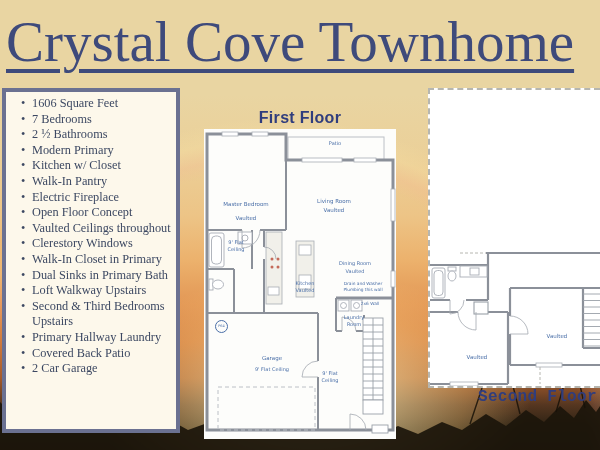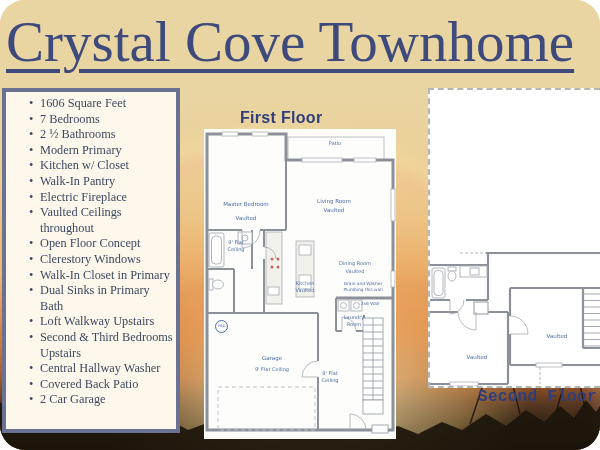--- a/index.html
+++ b/index.html
@@ -1,20 +1,19 @@
 <!DOCTYPE html>
 <html><head>
 <meta charset="utf-8">
 <style>
   html,body{margin:0;padding:0;}
   .canvas{
     position:relative; width:600px; height:450px; overflow:hidden;
     font-family:"Liberation Sans", sans-serif;
     background:#fdba74;
-    border-radius:25px;
   }
   
   .bg{
     position:absolute; inset:0;
     background:
       radial-gradient(circle at 46% 108%, rgba(255,255,255,0) 54%, rgba(255,170,150,0.14) 56.5%, rgba(255,235,170,0.20) 59.5%, rgba(255,255,255,0) 63%),
       radial-gradient(ellipse 280px 160px at 52% 88%, rgba(255,240,185,0.85), rgba(255,205,125,0.35) 55%, rgba(255,205,125,0) 78%),
       linear-gradient(180deg,
         #e9d5a2 0%, #e9d5a2 21%,
         #ebd099 34%,
@@ -31,37 +30,37 @@
   .title{
     position:absolute; left:6px; top:13px; margin:0; white-space:nowrap;
     font-family:"Liberation Serif", serif; font-weight:normal;
     font-size:57px; line-height:1; color:#3e4a7b;
     text-decoration:underline; text-decoration-thickness:4px; text-underline-offset:8px;
   }
   
   .features-box{
     position:absolute; left:2px; top:88px; width:178px; height:345px;
     box-sizing:border-box; border:4px solid #6b7191; background:#fdf8eb;
-    padding:4px 2px 4px 22px;
+    padding:4px 2px 4px 14px;
   }
   .features-box ul{margin:0; padding:0; list-style:none;}
   .features-box li{
     position:relative; padding-left:12px;
     font-family:"Liberation Serif", serif; font-size:12.3px; line-height:15.6px;
     color:#3c4862;
   }
   .features-box li::before{
     content:"•"; position:absolute; left:1px; top:0; color:#3c4862;
   }
   
   .floor-heading{
     position:absolute; font-weight:bold; font-size:16px; letter-spacing:0.3px;
     color:#303d7d;
   }
-  .ff-heading{left:240px; top:109px; width:120px; text-align:left;}
+  .ff-heading{left:240px; top:109px; width:120px; text-align:center;}
   .sf-heading{left:478px; top:388px;font-family:Liberation Mono, monospace;}
   
   .plan{position:absolute; background:#fdfdfb;}
   .plan-first{left:204px; top:129px; width:192px; height:310px;}
   .plan-second{
     left:428px; top:88px; width:172px; height:300px; box-sizing:border-box;
     background:#ffffff;
     border-left:2px dashed #b6b6b0; border-top:2px dashed #b6b6b0; border-bottom:2px dashed #b6b6b0;
   }
   .plan svg{position:absolute; left:0; top:0;}
@@ -102,28 +101,28 @@
 
   <div class="features-box">
     <ul>
       <li>1606 Square Feet</li>
       <li>7 Bedrooms</li>
       <li>2 ½ Bathrooms</li>
       <li>Modern Primary</li>
       <li>Kitchen w/ Closet</li>
       <li>Walk-In Pantry</li>
       <li>Electric Fireplace</li>
+      <li>Open Floor Concept</li>
       <li>Vaulted Ceilings throughout</li>
-      <li>Open Floor Concept</li>
       <li>Clerestory Windows</li>
       <li>Walk-In Closet in Primary</li>
       <li>Dual Sinks in Primary Bath</li>
       <li>Loft Walkway Upstairs</li>
       <li>Second &amp; Third Bedrooms Upstairs</li>
-      <li>Central Hallway Washer</li>
+      <li>Primary Hallway Laundry</li>
       <li>Covered Back Patio</li>
       <li>2 Car Garage</li>
     </ul>
   </div>
 
   <div class="floor-heading ff-heading">First Floor</div>
 
   <div class="plan plan-first">
     <svg width="192" height="310" viewBox="0 0 192 310">
 

